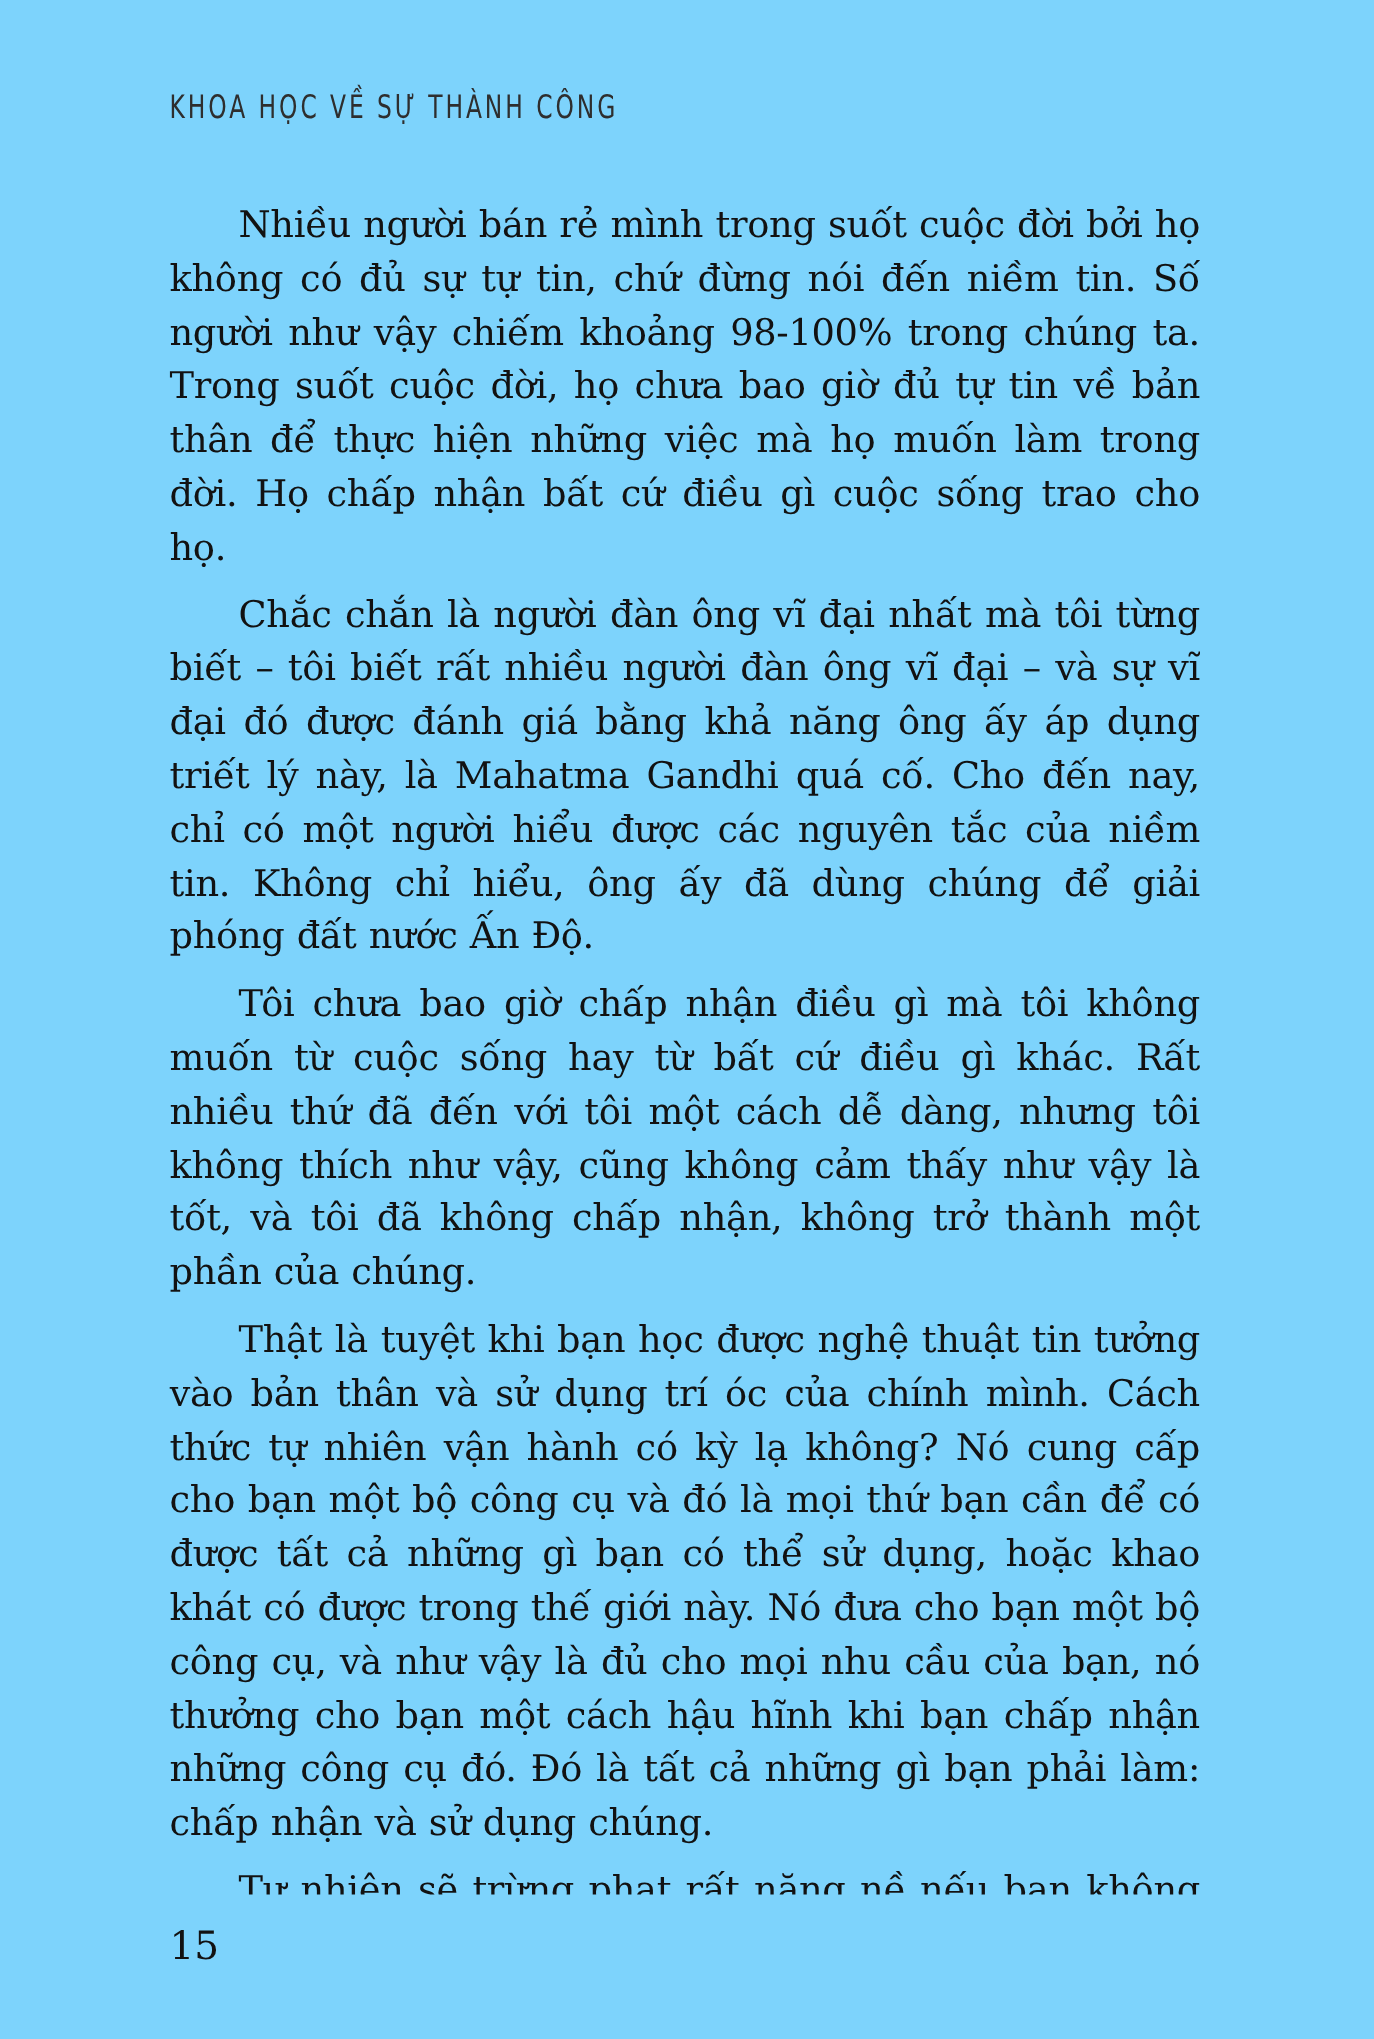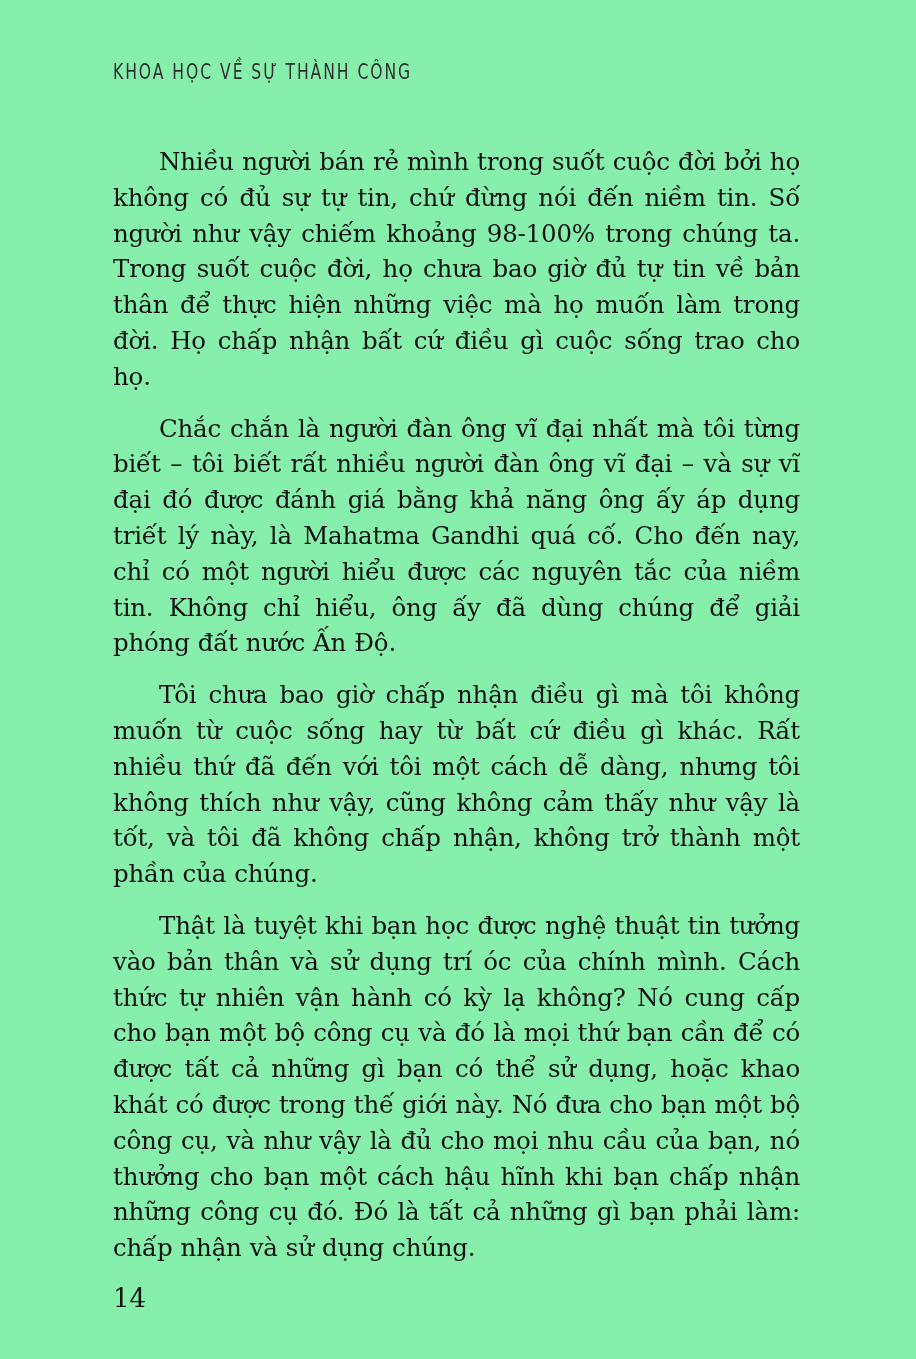--- a/index.html
+++ b/index.html
@@ -4,21 +4,21 @@
 <style>
   html, body {
     margin: 0;
     padding: 0;
     background: #ffffff;
   }
   .page {
     position: relative;
     width: 916px;
     height: 1359px;
-    background: #86efac;
+    background: #7dd3fc;
     overflow: hidden;
     font-family: "DejaVu Serif", serif;
     color: #121212;
   }
   .running-header {
     position: absolute;
     top: 58px;
     left: 113px;
     font-family: "DejaVu Sans", sans-serif;
     font-size: 20px;
@@ -31,21 +31,21 @@
   }
   .body-text {
     position: absolute;
     top: 128px;
     left: 113px;
     width: 687px;
     height: 1135px;
     overflow: hidden;
   }
   .body-text p {
-    margin: 16px 0 9px 0;
+    margin: 4px 0 9px 0;
     font-size: 24.5px;
     line-height: 35.8px;
     text-align: justify;
     text-indent: 46px;
     letter-spacing: -0.2px;
     word-spacing: 0.5px;
   }
   .page-number {
     position: absolute;
     left: 113px;
@@ -62,15 +62,15 @@
   <div class="running-header">KHOA HỌC VỀ SỰ THÀNH CÔNG</div>
 
   <div class="body-text">
     <p>Nhiều người bán rẻ mình trong suốt cuộc đời bởi họ không có đủ sự tự tin, chứ đừng nói đến niềm tin. Số người như vậy chiếm khoảng 98-100% trong chúng ta. Trong suốt cuộc đời, họ chưa bao giờ đủ tự tin về bản thân để thực hiện những việc mà họ muốn làm trong đời. Họ chấp nhận bất cứ điều gì cuộc sống trao cho họ.</p>
     <p>Chắc chắn là người đàn ông vĩ đại nhất mà tôi từng biết – tôi biết rất nhiều người đàn ông vĩ đại – và sự vĩ đại đó được đánh giá bằng khả năng ông ấy áp dụng triết lý này, là Mahatma Gandhi quá cố. Cho đến nay, chỉ có một người hiểu được các nguyên tắc của niềm tin. Không chỉ hiểu, ông ấy đã dùng chúng để giải phóng đất nước Ấn Độ.</p>
     <p>Tôi chưa bao giờ chấp nhận điều gì mà tôi không muốn từ cuộc sống hay từ bất cứ điều gì khác. Rất nhiều thứ đã đến với tôi một cách dễ dàng, nhưng tôi không thích như vậy, cũng không cảm thấy như vậy là tốt, và tôi đã không chấp nhận, không trở thành một phần của chúng.</p>
     <p>Thật là tuyệt khi bạn học được nghệ thuật tin tưởng vào bản thân và sử dụng trí óc của chính mình. Cách thức tự nhiên vận hành có kỳ lạ không? Nó cung cấp cho bạn một bộ công cụ và đó là mọi thứ bạn cần để có được tất cả những gì bạn có thể sử dụng, hoặc khao khát có được trong thế giới này. Nó đưa cho bạn một bộ công cụ, và như vậy là đủ cho mọi nhu cầu của bạn, nó thưởng cho bạn một cách hậu hĩnh khi bạn chấp nhận những công cụ đó. Đó là tất cả những gì bạn phải làm: chấp nhận và sử dụng chúng.</p>
     <p>Tự nhiên sẽ trừng phạt rất nặng nề nếu bạn không chấp nhận và sử dụng những món quà này. Tự nhiên ghét sự trống rỗng và nhàn rỗi. Nó muốn mọi thứ đều hoạt động, và đặc biệt muốn tâm trí của con người hoạt động. Tâm trí không khác nhiều so với các bộ phận khác của cơ thể. Nếu bạn không sử dụng nó, nếu bạn</p>
   </div>
 
-  <div class="page-number">14</div>
+  <div class="page-number">15</div>
 
 </div>
 
 </body></html>

